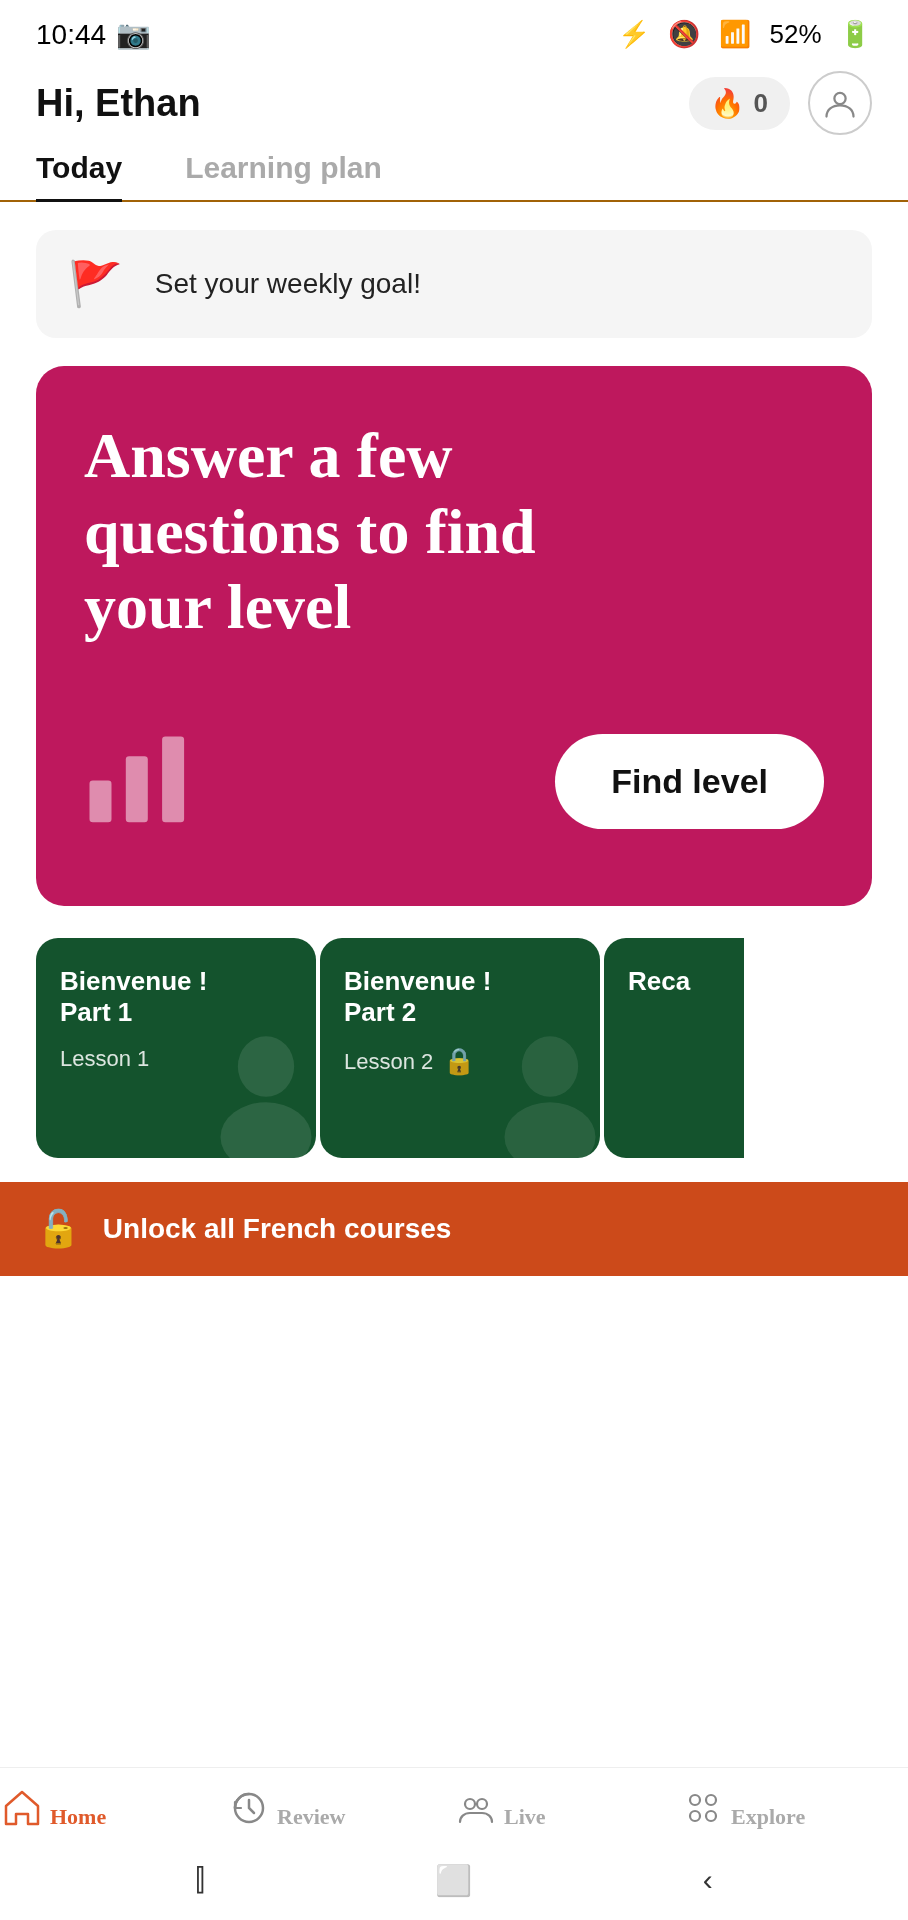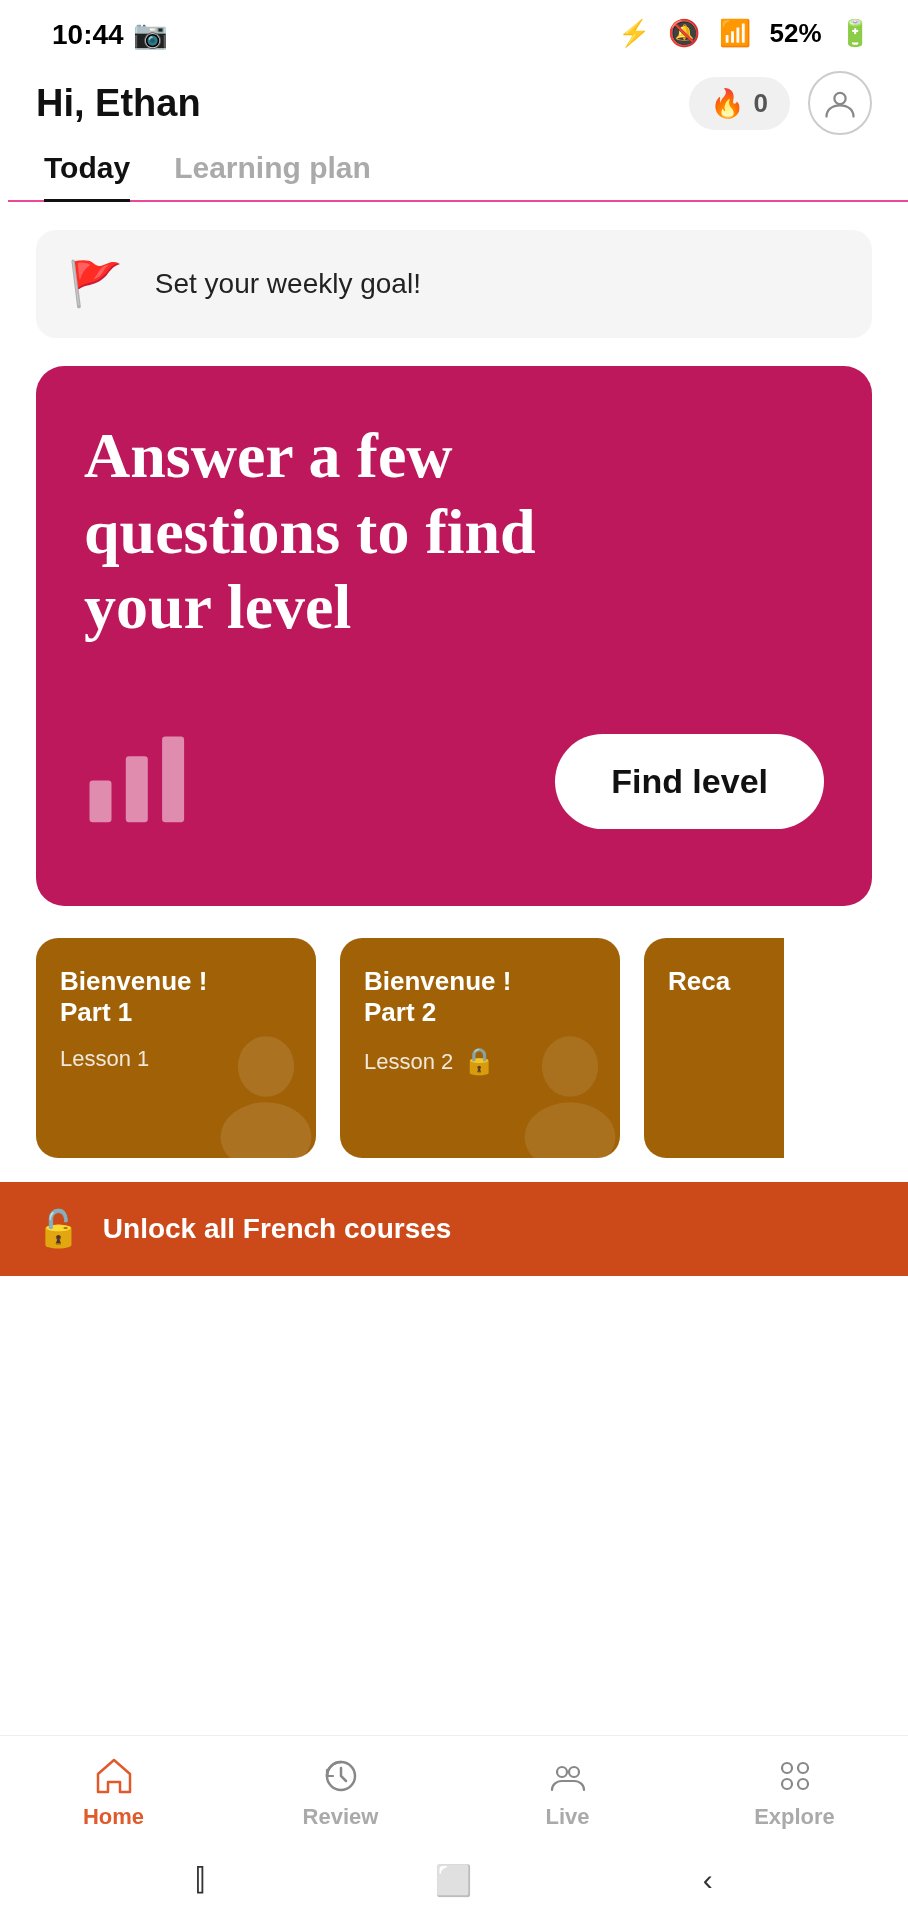--- a/index.html
+++ b/index.html
@@ -10,24 +10,24 @@
       background: #fff;
       font-family: -apple-system, BlinkMacSystemFont, 'Segoe UI', sans-serif;
       overflow-x: hidden;
       position: relative;
     }
 
     
     .status-bar {
       display: flex;
       justify-content: space-between;
-      align-items: flex-start;
-      padding: 18px 36px 10px 52px;
+      align-items: center;
+      padding: 18px 36px 10px 36px;
       font-size: 28px;
-      font-weight: 700;
+      font-weight: 400;
     }
     .status-left { display: flex; align-items: center; gap: 10px; }
     .status-right { display: flex; align-items: center; gap: 18px; font-size: 26px; }
 
     
     .header {
       display: flex;
       justify-content: space-between;
       align-items: center;
       padding: 10px 36px 16px 36px;
@@ -63,24 +63,23 @@
       align-items: center;
       justify-content: center;
       font-size: 36px;
       color: #888;
     }
 
     
     .tabs {
       display: flex;
       padding: 0 36px;
-      gap: 44px;
-      border-bottom: 2px solid #ec4899;
+      gap: 63px;
+      border-bottom: 2px solid #a16207;
       margin-bottom: 28px;
-      margin-left: 8px;
     }
     .tab {
       font-size: 30px;
       font-weight: 600;
       padding-bottom: 14px;
       cursor: pointer;
       color: #aaa;
       border-bottom: 3px solid transparent;
       margin-bottom: -2px;
     }
@@ -156,24 +155,24 @@
     
     .lessons-row {
       display: flex;
       gap: 0;
       padding: 0 36px;
       overflow: hidden;
       margin-bottom: 0;
     }
     .lesson-card {
       flex: 0 0 280px;
-      background: #a16207;
+      background: #14532d;
       border-radius: 22px;
       padding: 28px 24px 7px 24px;
-      margin-right: 24px;
+      margin-right: 4px;
       position: relative;
       overflow: hidden;
       min-height: 220px;
     }
     .lesson-card:last-child {
       flex: 0 0 140px;
       border-radius: 22px 0 0 22px;
     }
     .lesson-title {
       font-size: 26px;
@@ -227,25 +226,26 @@
       width: 908px;
       background: #fff;
       border-top: 1px solid #eee;
       display: flex;
       justify-content: space-around;
       align-items: center;
       padding: 18px 0 10px 0;
     }
     .nav-item {
       display: flex;
-      flex-direction: column;
-      align-items: center;
+      flex-direction: row;
+      align-items: flex-end;
       gap: 6px;
       cursor: pointer;
       flex: 1;
+      font-family: Liberation Serif, serif;
     }
     .nav-item svg { width: 44px; height: 44px; }
     .nav-label {
       font-size: 22px;
       font-weight: 600;
       color: #aaa;
     }
     .nav-item.active .nav-label { color: #e05a2b; }
     .nav-item.active svg path,
     .nav-item.active svg rect,

